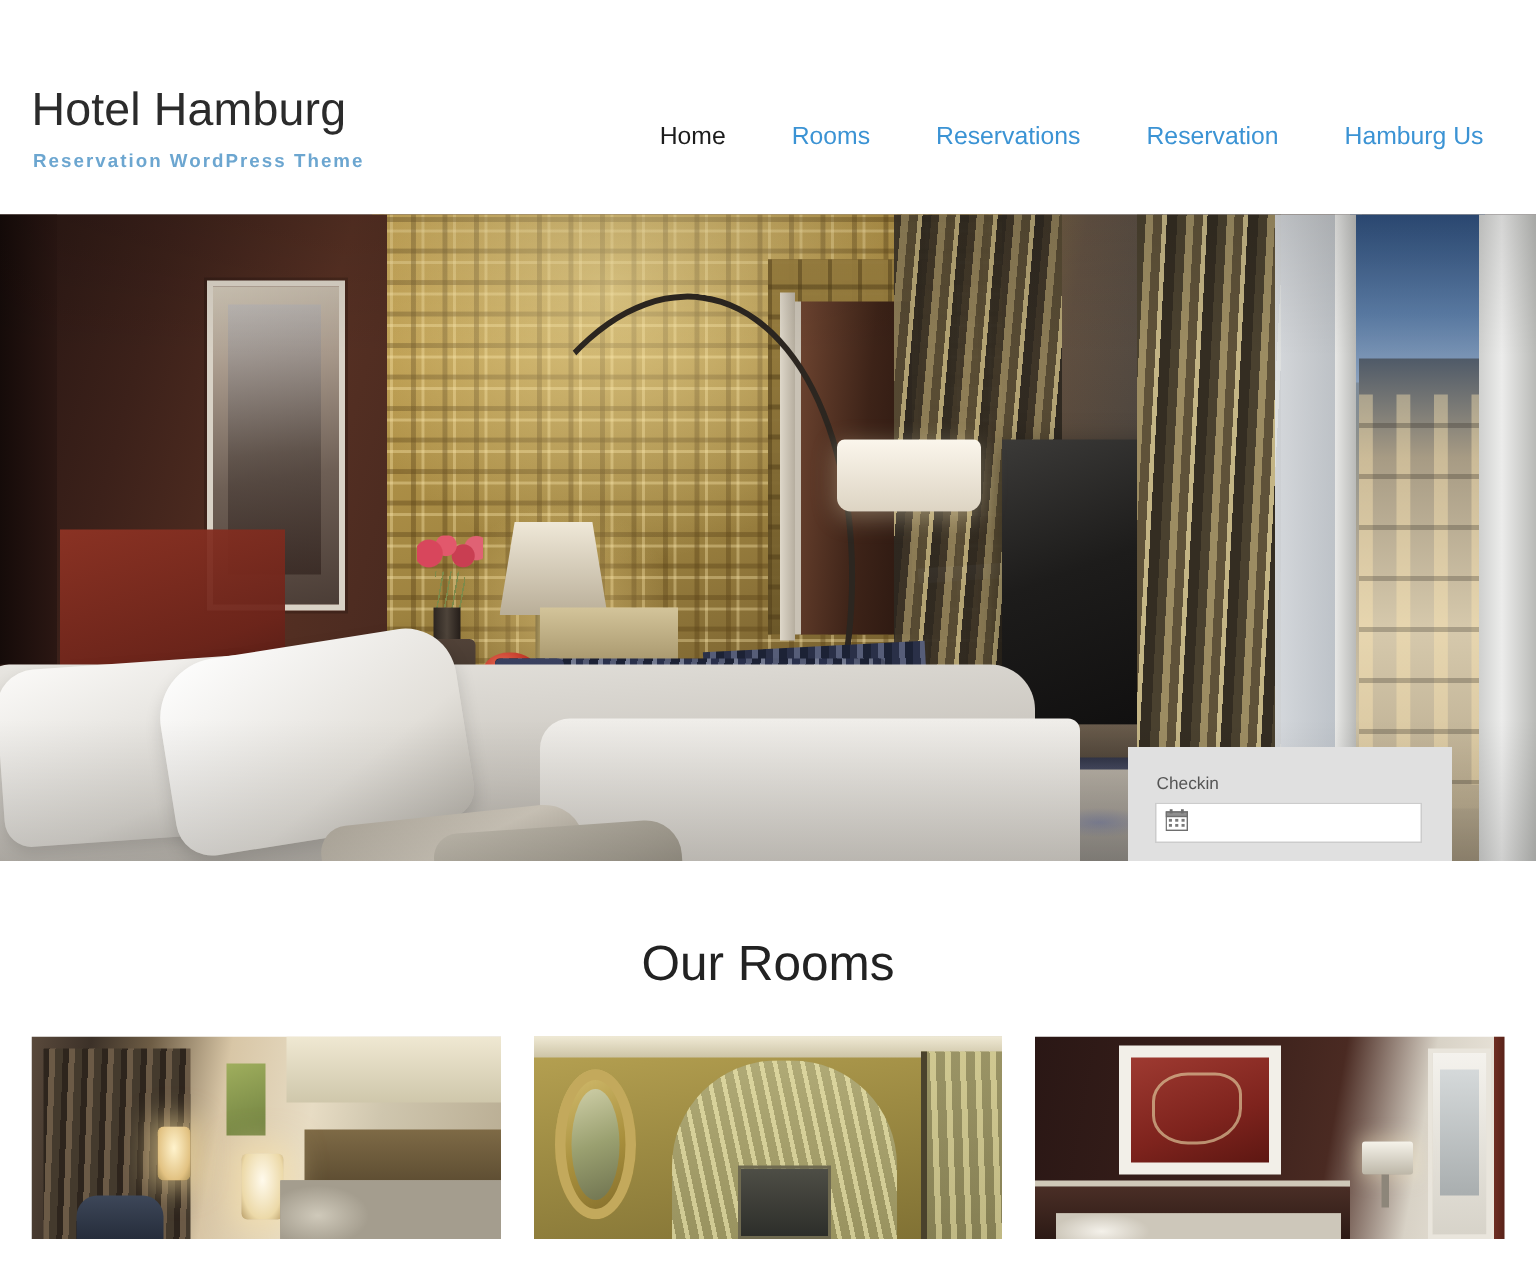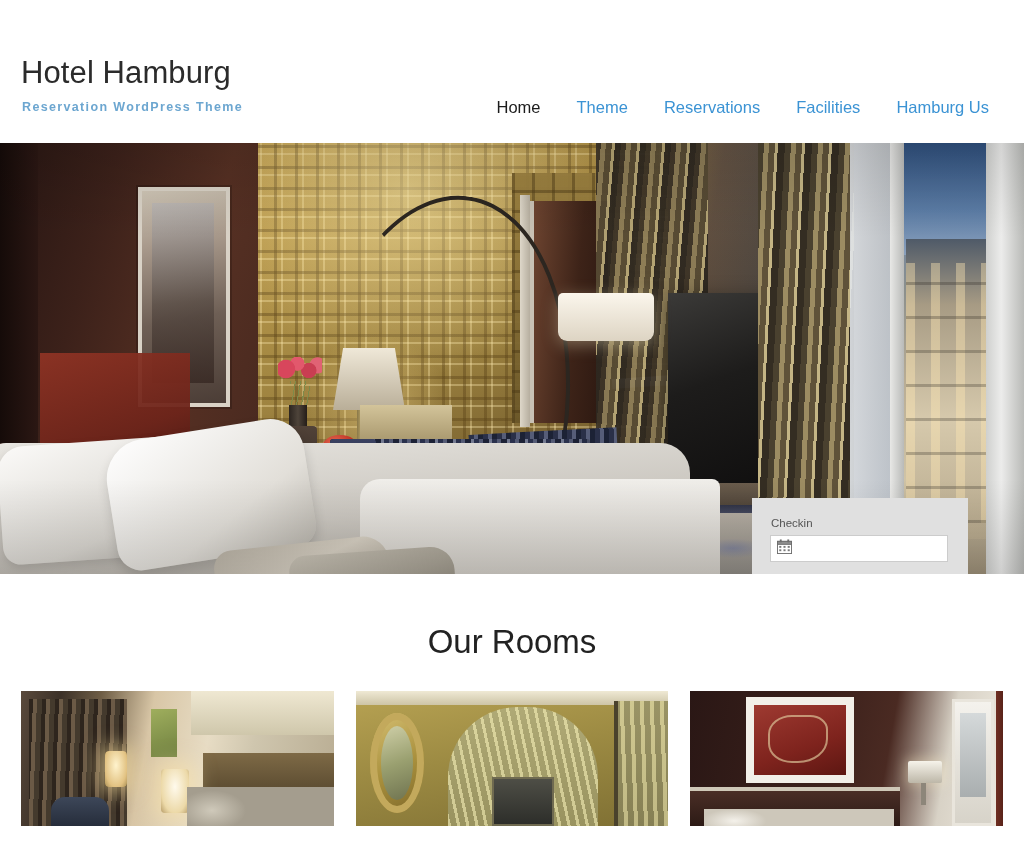--- a/index.html
+++ b/index.html
@@ -39,24 +39,24 @@
     margin: 8px 0 0 1px;
     font-size: 12.5px;
     line-height: 16px;
     color: #6ca6d0;
     letter-spacing: 1.35px;
     font-weight: bold;
   }
   .main-nav {
     position: absolute;
     right: 18px;
-    top: 66px;
+    top: 50px;
     display: flex;
     align-items: center;
-    gap: 2px;
+    gap: 10px;
   }
   .nav-item {
     font-size: 16.5px;
     line-height: 20px;
     color: #3b93d4;
     text-decoration: none;
     padding: 0 17px;
     white-space: nowrap;
     cursor: pointer;
   }
@@ -610,23 +610,23 @@
 <body>
 
 <header class="site-header">
   <div class="brand">
     <h1 class="site-title">Hotel Hamburg</h1>
     <div class="site-tagline">Reservation WordPress Theme</div>
   </div>
 
   <nav class="main-nav">
     <a class="nav-item is-active" href="#">Home</a>
-    <a class="nav-item" href="#">Theme</a>
+    <a class="nav-item" href="#">Rooms</a>
     <a class="nav-item" href="#">Reservations</a>
-    <a class="nav-item" href="#">Facilities</a>
+    <a class="nav-item" href="#">Reservation</a>
     <a class="nav-item" href="#">Hamburg Us</a>
   </nav>
 </header>
 
 <section class="hero">
   <div class="hero-photo">
     <div class="h-wallback"></div>
     <div class="h-wallpaper"></div>
     <div class="h-wallpaper2"></div>
     <div class="h-darkwall"></div>

